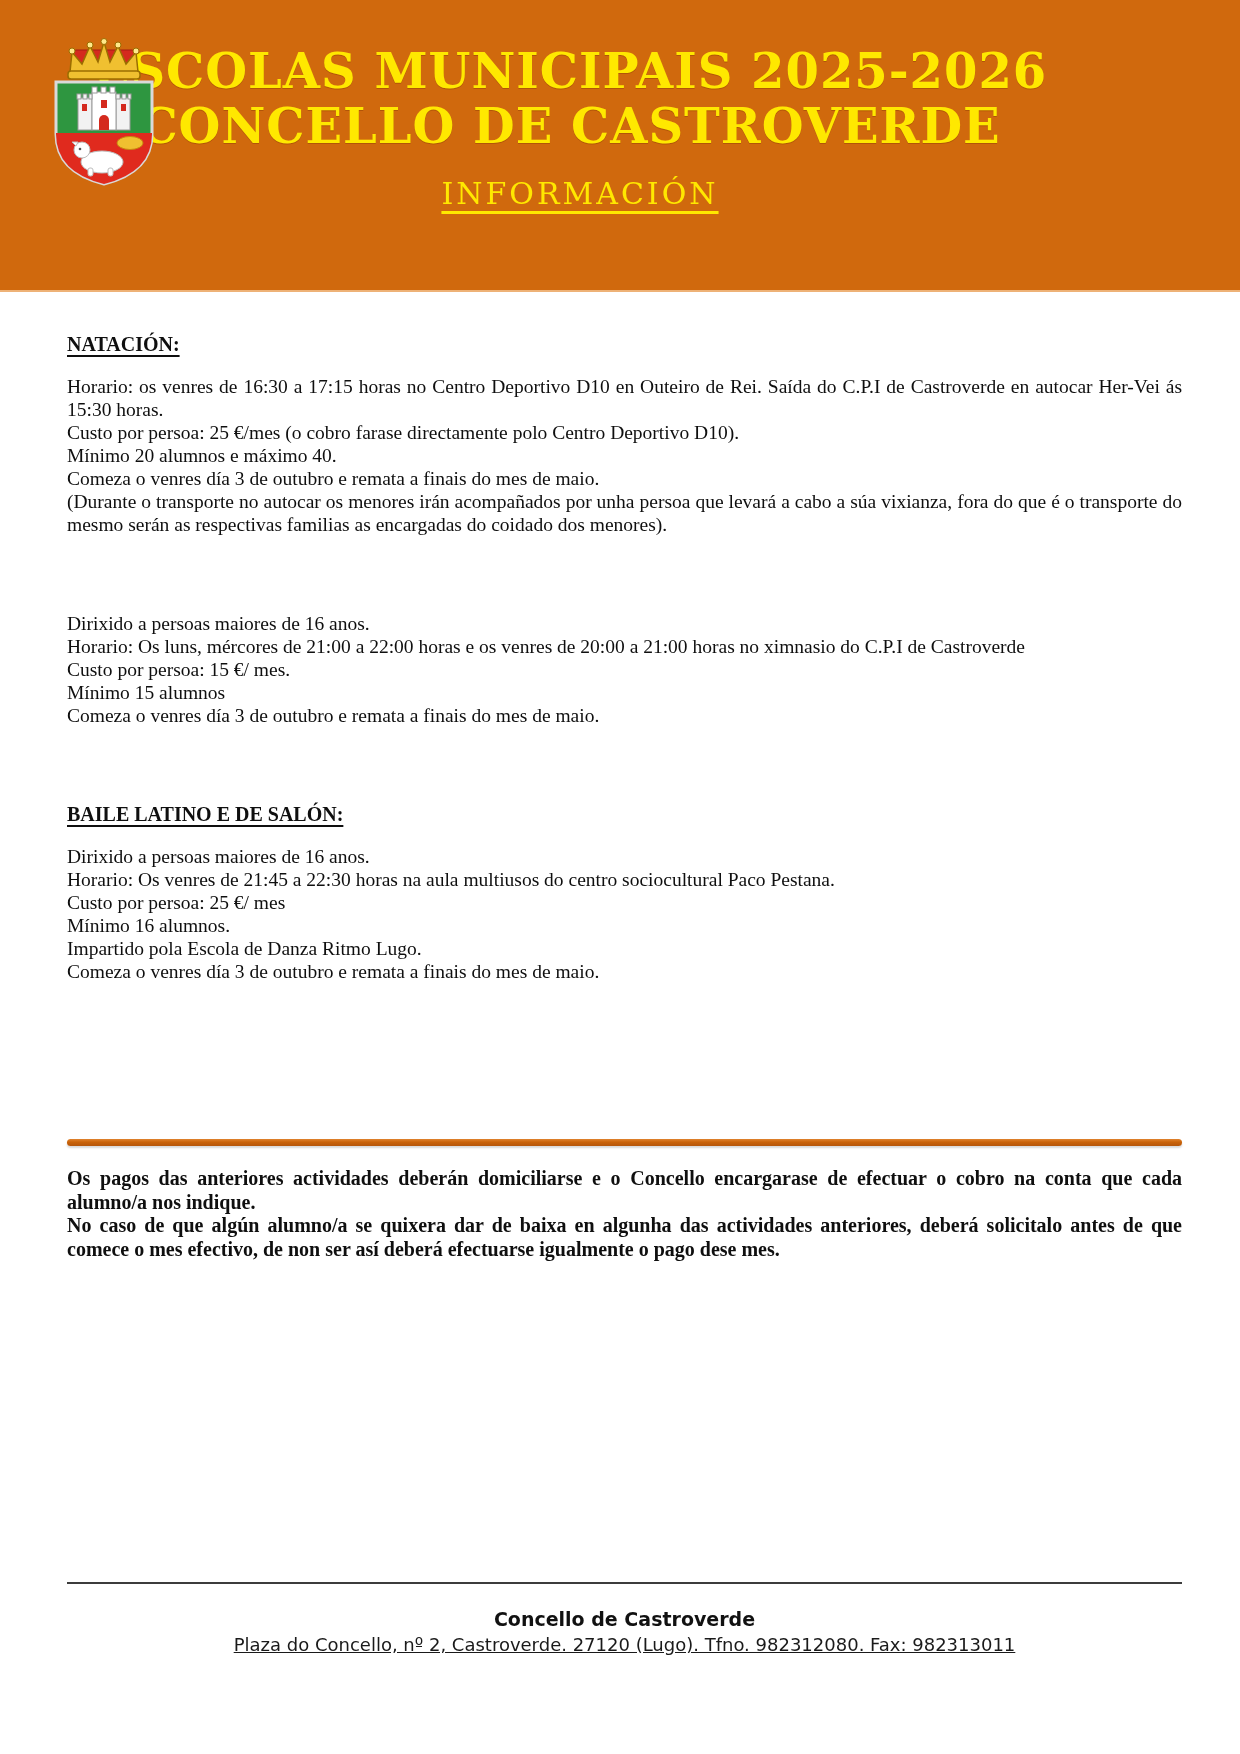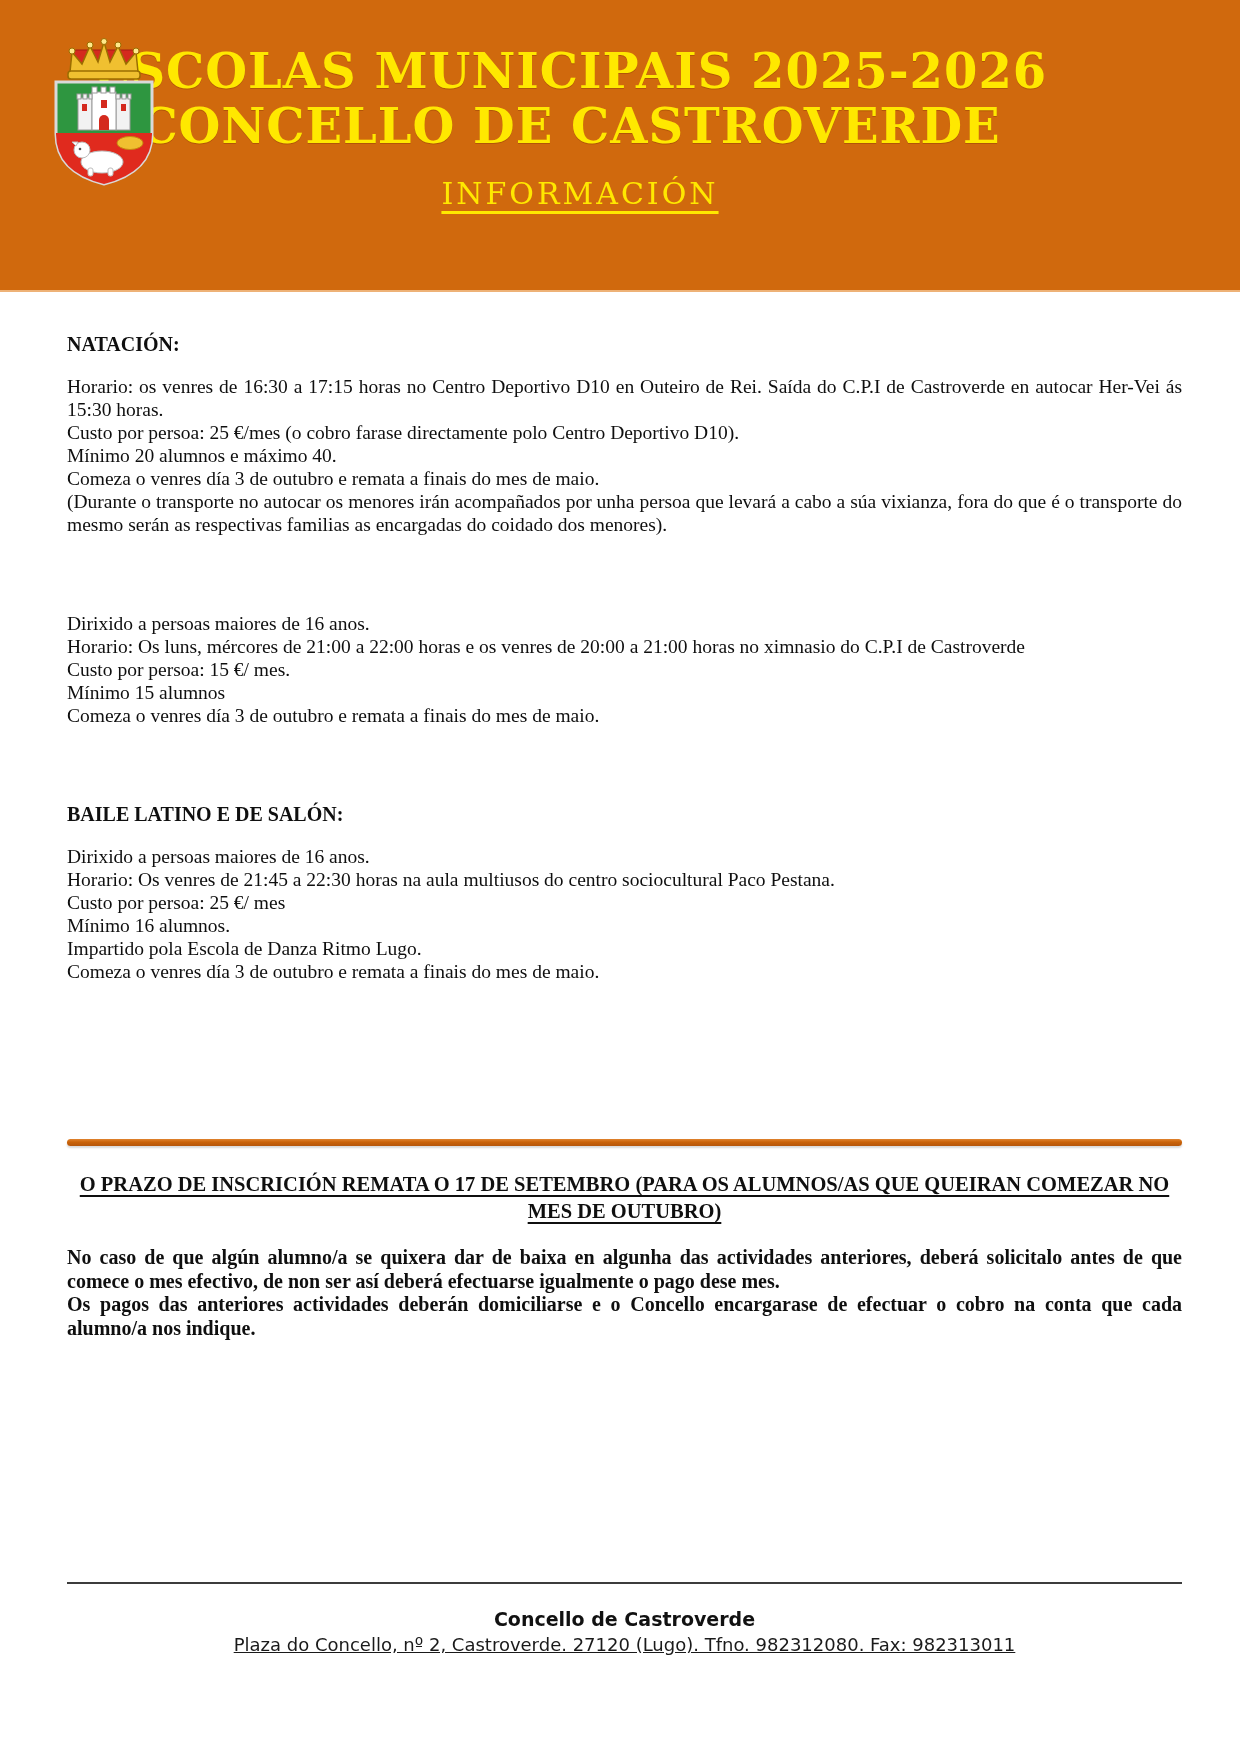--- a/index.html
+++ b/index.html
@@ -61,20 +61,21 @@
   .doc-body{
     margin:0 58px 0 67px;
     font-size:19.5px;
     line-height:23px;
   }
   .section{margin-top:76px;}
   .section:first-child{margin-top:41px;}
   .section-heading{
     font-weight:bold;
     font-size:20px;
+    text-decoration:underline;
     text-decoration-thickness:2px;
     text-underline-offset:4px;
     margin-bottom:19px;
   }
   .line{margin:0;}
   .justify{text-align:justify;}
   
   .divider{
     margin-top:156px;
     height:7px;
@@ -211,25 +212,24 @@
             <p class="line">Custo por persoa: 25 €/ mes</p>
             <p class="line">Mínimo 16 alumnos.</p>
             <p class="line">Impartido pola Escola de Danza Ritmo Lugo.</p>
             <p class="line">Comeza o venres día 3 de outubro e remata a finais do mes de maio.</p>
           </div>
   </section>
 </div>
 
     <div class="divider"></div>
 
-    <div class="deadline">O PRAZO DE INSCRICIÓN REMATA O 17 DE SETEMBRO (PARA OS ALUMNOS/AS QUE QUEIRAN COMEZAR NO MES DE OUTUBRO)</div>
 
     <div class="notice">
+        <p class="notice-par">Os pagos das anteriores actividades deberán domiciliarse e o Concello encargarase de efectuar o cobro na conta que cada alumno/a nos indique.</p>
         <p class="notice-par">No caso de que algún alumno/a se quixera dar de baixa en algunha das actividades anteriores, deberá solicitalo antes de que comece o mes efectivo, de non ser así deberá efectuarse igualmente o pago dese mes.</p>
-        <p class="notice-par">Os pagos das anteriores actividades deberán domiciliarse e o Concello encargarase de efectuar o cobro na conta que cada alumno/a nos indique.</p>
       </div>
 
   </main>
 
   <footer class="footer">
     <div class="footer-name">Concello de Castroverde</div>
     <div class="footer-address">Plaza do Concello, nº 2, Castroverde. 27120 (Lugo). Tfno. 982312080. Fax: 982313011</div>
   </footer>
 
 </div>

